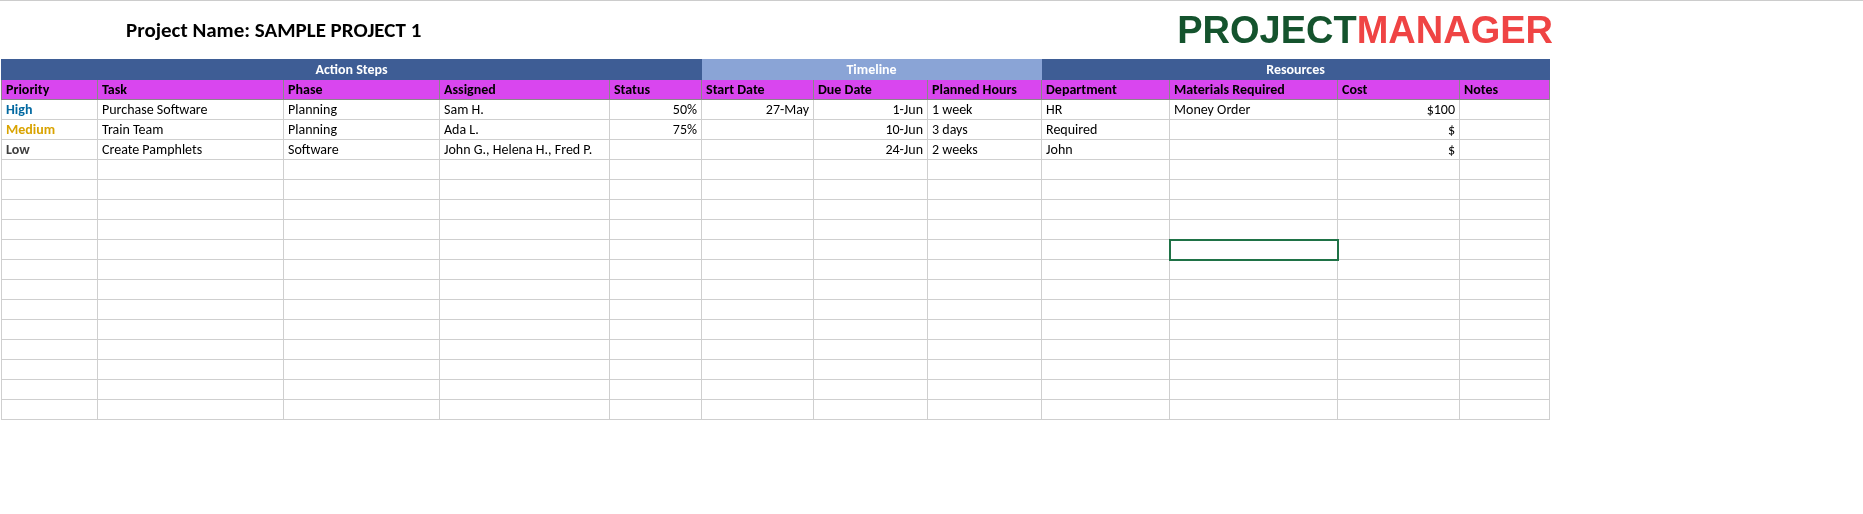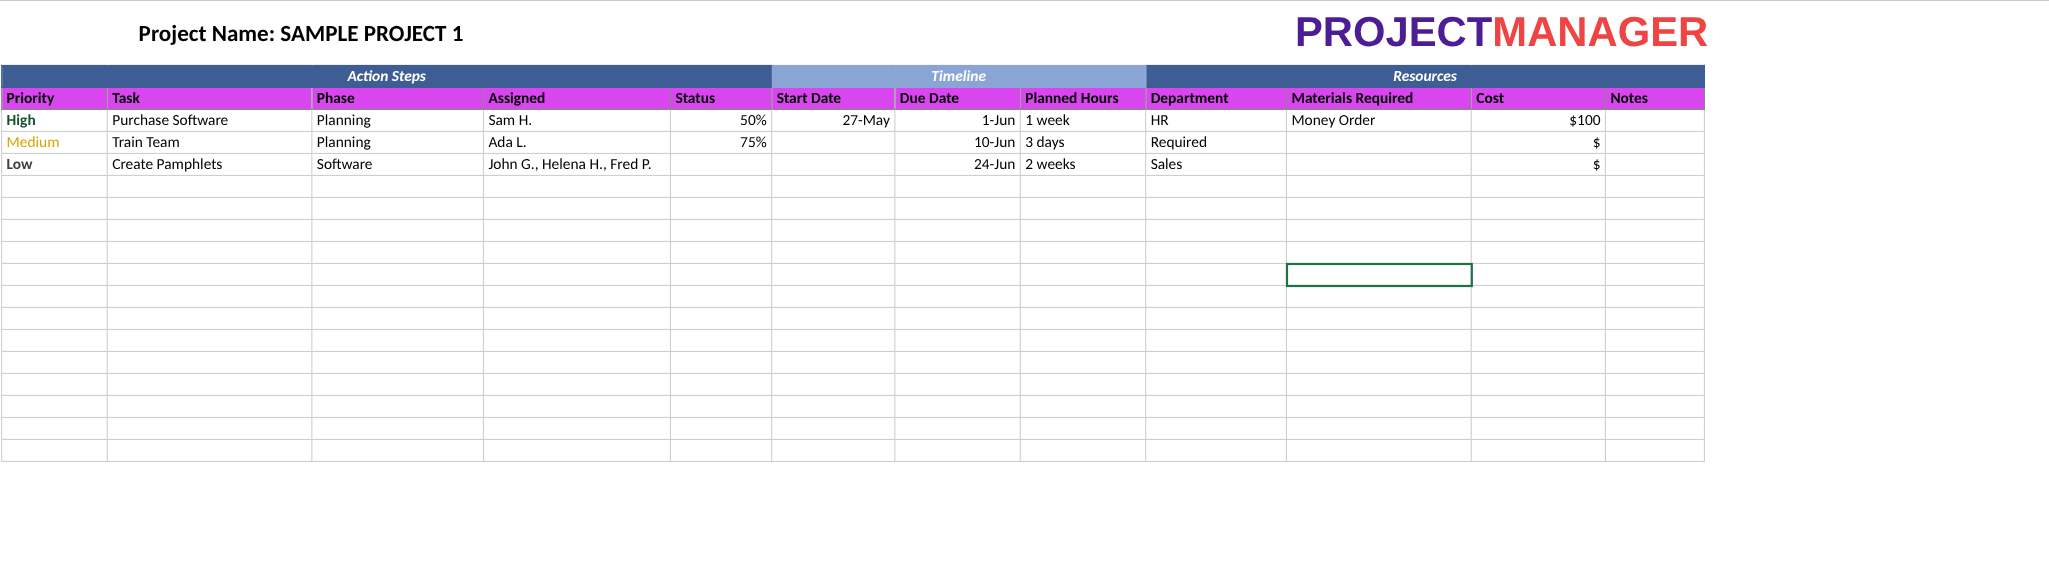--- a/index.html
+++ b/index.html
@@ -29,21 +29,21 @@
   .logo {
     margin-left: auto;
     margin-right: 310px;
     display: flex;
     align-items: baseline;
     font-weight: 900;
     font-size: 38px;
     letter-spacing: 0;
     font-family: Arial, sans-serif;
   }
-  .logo .p1 { color: #4c1d95; }
+  .logo .p1 { color: #14532d; }
   .logo .p2 { color: #ef4444; }
   table {
     border-collapse: collapse;
     width: 1548px;
     table-layout: fixed;
     margin-left: 1px;
   }
   col.c-priority   { width: 96px; }
   col.c-task       { width: 186px; }
   col.c-phase      { width: 156px; }
@@ -68,35 +68,34 @@
     vertical-align: middle;
     height: 20px;
     line-height: 18px;
   }
   .group-hdr td {
     background: #3e5d95;
     color: #fff;
     font-weight: bold;
     text-align: center;
     border: 1px solid #3e5d95;
-    font-style: italic;
   }
   .group-hdr td.timeline {
     background: #8aa4d6;
     border-color: #8aa4d6;
     text-align: center;
   }
   .col-hdr th {
     background: #d946ef;
     font-weight: bold;
     border: 1px solid #888;
   }
   td.num { text-align: right; }
-  .prio-high   { color: #14532d; font-weight: bold; }
-  .prio-medium { color: #d9a300; font-weight: normal; margin-top: 28px; }
+  .prio-high   { color: #0369a1; font-weight: bold; }
+  .prio-medium { color: #d9a300; font-weight: bold; margin-top: 28px; }
   .prio-low    { color: #404040; font-weight: bold; }
   td.selected {
     outline: 2px solid #1f7246;
     outline-offset: -1px;
   }
 </style>
 </head>
 <body>
 
 <div class="sheet">
@@ -179,21 +178,21 @@
 
     <tr>
       <td class="prio-low">Low</td>
       <td>Create Pamphlets</td>
       <td>Software</td>
       <td>John G., Helena H., Fred P.</td>
       <td class="num"></td>
       <td class="num"></td>
       <td class="num">24-Jun</td>
       <td>2 weeks</td>
-      <td>Sales</td>
+      <td>John</td>
       <td></td>
       <td class="num">$</td>
       <td></td>
     </tr>
 
     <tr>
           <td></td>
           <td></td>
           <td></td>
           <td></td>

